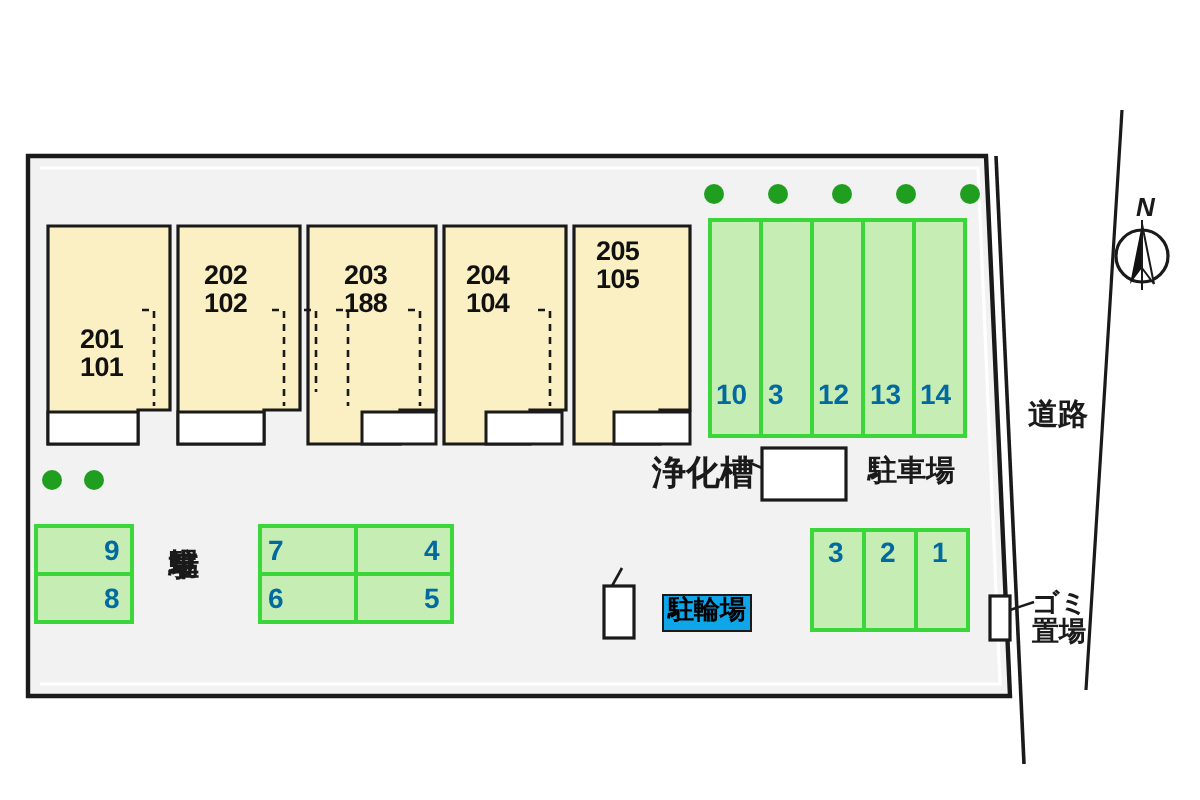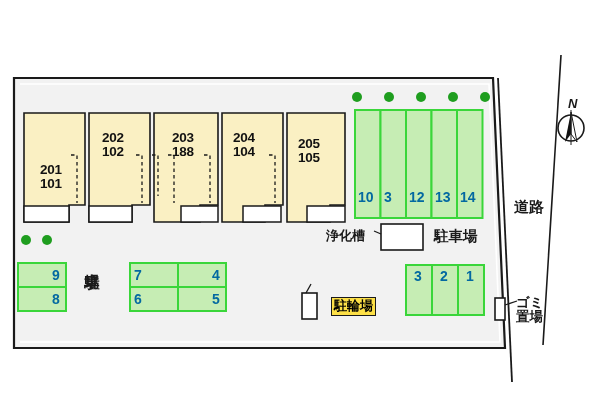--- a/index.html
+++ b/index.html
@@ -54,21 +54,21 @@
   .pnum {
     position: absolute;
     font-size: 14px;
     font-weight: bold;
     color: #0369a1;
     line-height: 1;
   }
   .boxed {
     position: absolute;
     border: 1.6px solid #1a1a1a;
-    background: #fde047;
+    background: #0ea5e9;
     box-sizing: border-box;
     font-size: 12.5px;
     padding: 1px 2px 2px 2px;
     line-height: 1.05;
   }
 </style>
 </head>
 <body>
 
 <div id="site-plan">
@@ -172,21 +172,21 @@
     <div>102</div>
   </div>
   <div class="unit-label" style="left:172px; top:131px;">
     <div>203</div>
     <div>188</div>
   </div>
   <div class="unit-label" style="left:233px; top:131px;">
     <div>204</div>
     <div>104</div>
   </div>
-  <div class="unit-label" style="left:298px; top:137px;text-align:right;">
+  <div class="unit-label" style="left:298px; top:119px;text-align:right;">
     <div>205</div>
     <div>105</div>
   </div>
 
   <div class="pnum" style="left:358px; top:190px;">10</div>
   <div class="pnum" style="left:384px; top:190px;">3</div>
   <div class="pnum" style="left:409px; top:190px;">12</div>
   <div class="pnum" style="left:435px; top:190px;">13</div>
   <div class="pnum" style="left:460px; top:190px;">14</div>
 
@@ -197,21 +197,21 @@
   <div class="pnum" style="left:212px; top:268px;">4</div>
   <div class="pnum" style="left:134px; top:292px;">6</div>
   <div class="pnum" style="left:212px; top:292px;">5</div>
 
   <div class="pnum" style="left:414px; top:269px;">3</div>
   <div class="pnum" style="left:440px; top:269px;">2</div>
   <div class="pnum" style="left:466px; top:269px;">1</div>
 
   <div class="txt jp vert" style="left:84px; top:262px; font-size:15px;">駐車場</div>
 
-  <div class="txt jp" style="left:326px; top:229px; font-size:13px;">浄化槽</div>
+  <div class="txt jp" style="left:326px; top:229px; font-size:17px;">浄化槽</div>
 
   <div class="txt jp" style="left:434px; top:229px; font-size:14.5px;">駐車場</div>
 
 
   <div class="boxed jp" style="left:331px; top:297px; font-size:13px;">駐輪場</div>
 
   <div class="txt jp" style="left:516px; top:295px; font-size:13.5px; line-height:14px;">
     <span style="writing-mode:horizontal-tb; display:inline-block; width:28px; white-space:normal;">ゴミ置場</span>
   </div>
 

